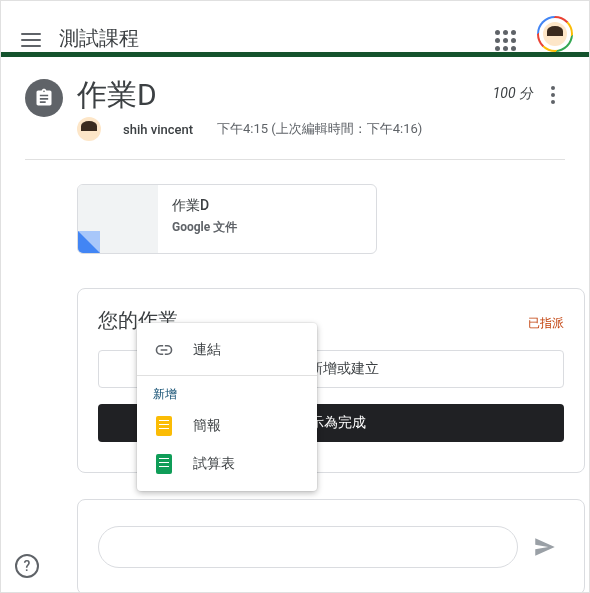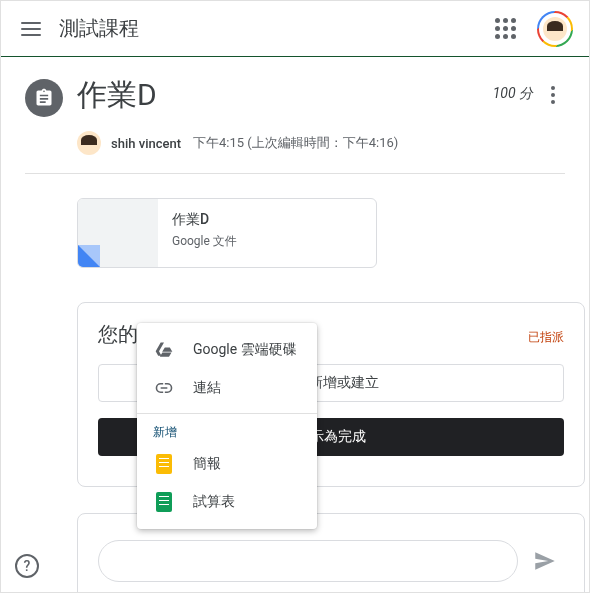--- a/index.html
+++ b/index.html
@@ -11,23 +11,23 @@
     color: #3c4043;
     position: relative;
     overflow: hidden;
     border: 1px solid #e0e0e0;
     font-size: 14px;
   }
   
   .topbar {
     height: 56px;
     display: flex;
-    align-items: center;
+    align-items: flex-end;
     padding: 0 16px 0 8px;
-    border-bottom: 1px solid #14532d;
+    border-bottom: 5px solid #14532d;
   }
   .hamburger { width: 24px; height: 24px; display: flex; flex-direction: column; justify-content: center; gap: 4px; padding: 0 2px; margin: 0 10px;}
   .hamburger span { height: 2px; background: #5f6368; border-radius: 1px;}
   .class-title { font-size: 20px; color: #3c4043; margin-left: 6px; }
   .spacer { flex: 1; }
   .apps-grid {
     width: 24px; height: 24px; display: grid;
     grid-template-columns: repeat(3, 5px);
     grid-template-rows: repeat(3, 5px);
     gap: 3px; margin-right: 20px;
@@ -47,35 +47,35 @@
   .assign-head { display:flex; align-items:flex-start; }
   .assign-icon{
     width:38px;height:38px;border-radius:50%;background:#5f6368;
     display:flex;align-items:center;justify-content:center;margin-right:14px;margin-top:4px;
   }
   .assign-icon svg{fill:#fff;}
   .assign-title{ font-size:30px; color:#3c4043; font-weight:400; flex:1;}
   .points{ font-size:14px; color:#3c4043; margin-top:10px; margin-right:8px;font-style:italic;}
   .kebab{ width:24px;height:24px;display:flex;flex-direction:column;align-items:center;justify-content:center;gap:3px;margin-top:8px;}
   .kebab i{width:4px;height:4px;border-radius:50%;background:#5f6368;}
-  .byline{margin-left:52px;margin-top:14px;display:flex;align-items:center;font-size:13px;color:#5f6368;}
+  .byline{margin-left:52px;margin-top:0;display:flex;align-items:center;font-size:13px;color:#5f6368;gap:12px;}
   .byline .small-avatar{width:24px;height:24px;border-radius:50%;background:#fde6c8;margin-right:10px;flex:0 0 24px;position:relative;}
   .small-avatar::before,.avatar-face::before{content:"";position:absolute;top:4px;left:4px;width:16px;height:10px;border-radius:50% 50% 0 0;background:#3b2b1f;}
   .byline .author{color:#3c4043;font-weight:500;margin-right:12px;}
   .head-divider{border:none;border-top:1px solid #e0e0e0;margin:18px 0 0 0;}
 
   
   .content{padding:24px 0 0 52px;width: calc(100% - 24px);}
   .attach-card{width:300px;height:70px;border:1px solid #dadce0;border-radius:6px;display:flex;overflow:hidden;background:#fff;}
   .attach-thumb{width:80px;height:100%;background:#f1f3f4;position:relative;}
   .attach-thumb::after{content:"";position:absolute;bottom:0;left:0;width:0;height:0;border-bottom:22px solid #4285f4;border-right:22px solid transparent;}
   .attach-thumb::before{content:"";position:absolute;bottom:0;left:0;width:22px;height:22px;background:#a8c7fa;}
   .attach-info{padding:12px 14px;}
   .attach-name{font-size:14px;color:#3c4043;font-weight:500;}
-  .attach-type{font-size:12px;color:#5f6368;margin-top:4px;}
+  .attach-type{font-size:12px;color:#5f6368;margin-top:4px;font-weight:bold;}
 
   
   .work-card{
     margin-top:34px;
     border:1px solid #dadce0;border-radius:8px;
     padding:18px 20px 30px 20px;
     background:#fff;
     width: 508px;
     position:relative;
   }
@@ -211,28 +211,20 @@
           </svg>
       </div>
     </div>
   </div>
 </div>
 
 <div class="menu">
   <div class="menu-item">
     <span class="mi-icon">
       <svg viewBox="0 0 24 24" width="20" height="20">
-          <path fill="#5f6368" d="M8 3l-6 10.5L5 19h4l-3-5.5L12 3H8zm1.8 11h12.2l-3-5H13L9.8 14zM7 20h11l3-5H10l-3 5z"></path>
-        </svg>
-    </span>
-    <span>Google 雲端硬碟</span>
-  </div>
-  <div class="menu-item">
-    <span class="mi-icon">
-      <svg viewBox="0 0 24 24" width="20" height="20">
           <path fill="#5f6368" d="M3.9 12a4.1 4.1 0 0 1 4.1-4.1h3V6H8a6 6 0 0 0 0 12h3v-1.9H8A4.1 4.1 0 0 1 3.9 12zM16 6h-3v1.9h3a4.1 4.1 0 0 1 0 8.2h-3V18h3a6 6 0 0 0 0-12zM8 11h8v2H8z"></path>
         </svg>
     </span>
     <span>連結</span>
   </div>
   <hr class="menu-sep">
   <div class="menu-head">新增</div>
   <div class="menu-item">
     <span class="mi-icon">
         <span class="doc-ico c-yellow"></span>

